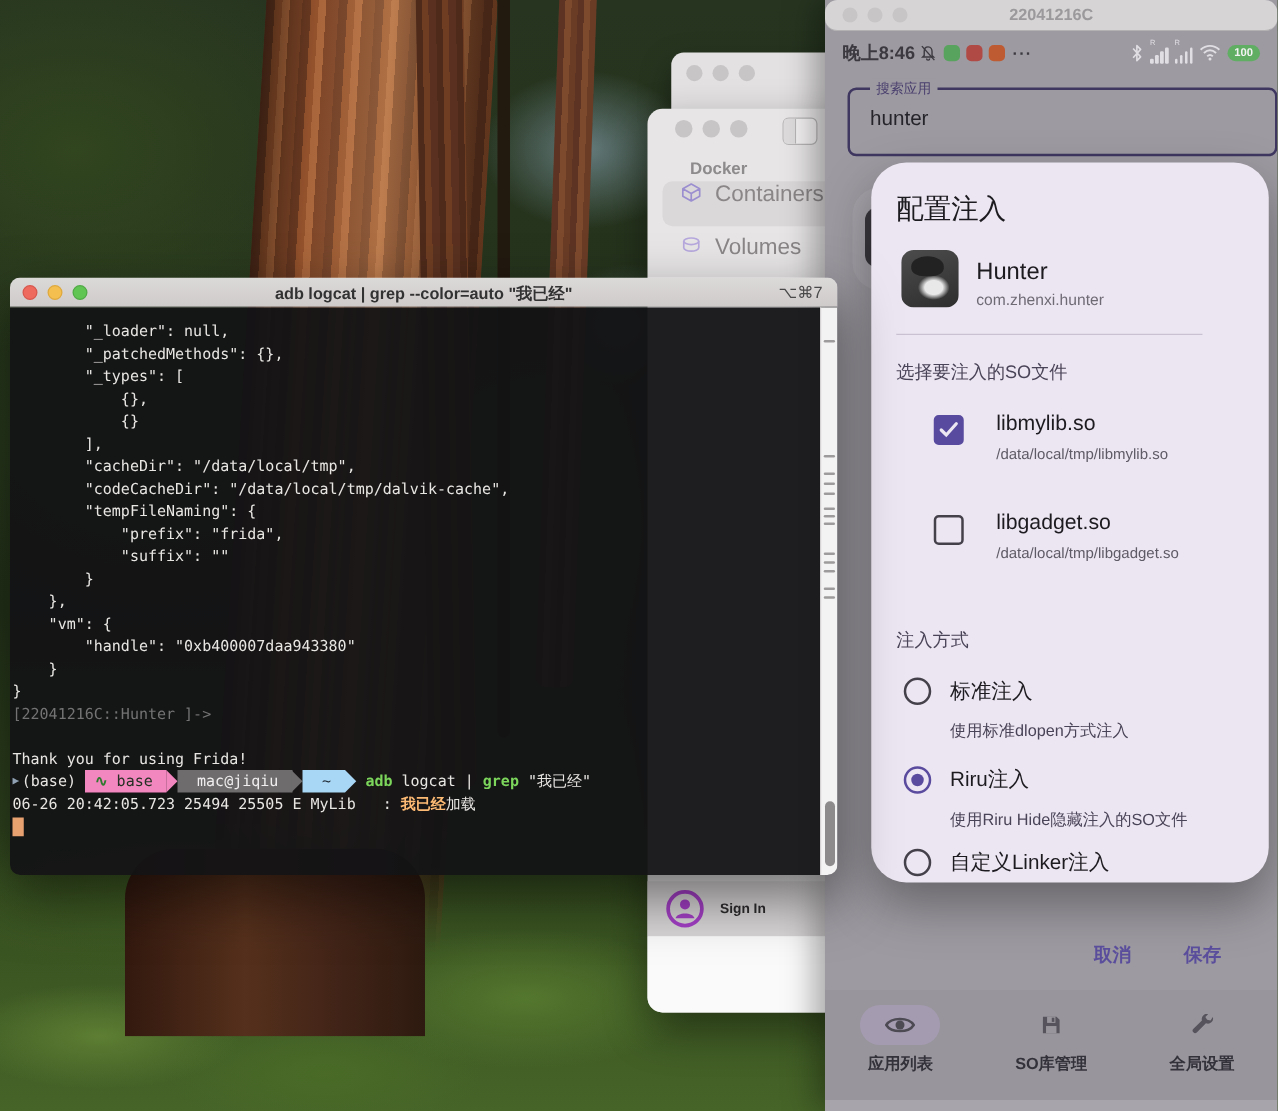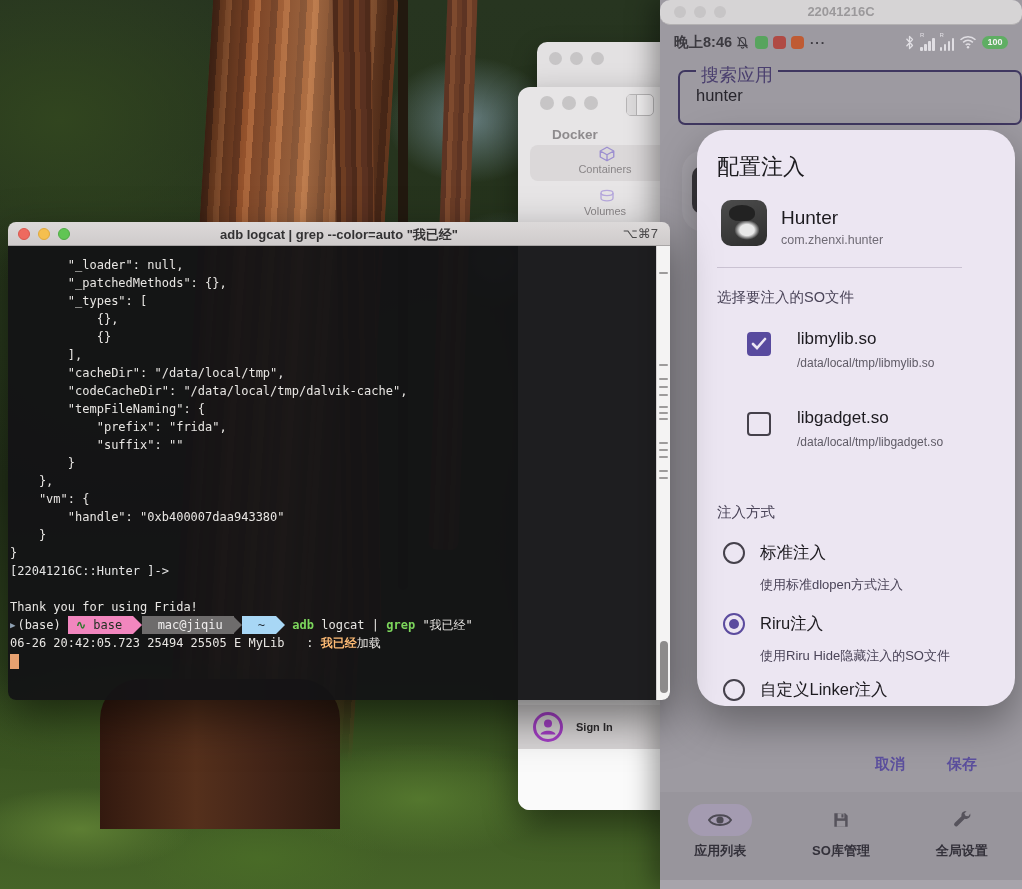--- a/index.html
+++ b/index.html
@@ -52,21 +52,21 @@
 
   
   #docker-window { left:518px; top:87px; width:160px; height:723px; background:#e7e5e6; border-radius:12px;
     box-shadow:0 14px 34px rgba(0,0,0,.4); }
   #docker-window .traffic { position:absolute; left:22px; top:96px-87px; }
   #docker-traffic { position:absolute; left:21px; top:9px; }
   #docker-traffic .light { width:14px; height:14px; }
   #sidebar-toggle { position:absolute; left:108px; top:7px; width:28px; height:22px; border:1.5px solid #b7b5b6; border-radius:5px; background:#f2f0f1; }
   #sidebar-toggle::before { content:""; position:absolute; left:0; top:0; bottom:0; width:9px; background:#dddbdc; border-right:1.5px solid #b7b5b6; border-radius:3px 0 0 3px; }
   #docker-section-label { position:absolute; left:34px; top:40px; font-size:13.5px; font-weight:700; color:#8e8b8d; }
-  .docker-item { position:absolute; left:12px; width:150px; height:36px; display:flex; align-items:center; border-radius:8px; color:#8a8688; font-size:11px;flex-direction:column; }
+  .docker-item { position:absolute; left:12px; width:150px; height:36px; display:flex; align-items:flex-start; border-radius:8px; color:#8a8688; font-size:18px; }
   #docker-item-containers { top:58px; background:#dbd8d9; }
   #docker-item-volumes { top:100px; }
   .docker-item svg { margin:0 10px 0 14px; flex:0 0 auto; }
   #docker-signin { position:absolute; left:0; top:618px; width:160px; height:44px; background:#d9d6d7; display:flex; align-items:center; }
   #docker-signin-label { font-size:11px; font-weight:700; color:#2e2c2e; margin-left:12px; }
   #docker-white { position:absolute; left:0; top:662px; width:160px; height:61px; background:#fafafa; border-radius:0 0 12px 12px; }
 
   
   #phone-window { left:660px; top:0; width:362px; height:889px; background:#9d9aa1; box-shadow:-8px 0 24px rgba(0,0,0,.35); }
   #phone-titlebar { position:absolute; left:0; top:0; width:362px; height:25px; background:#d6d4d5; border-bottom:1px solid #b3b1b2;border-radius:10px; }
@@ -80,21 +80,21 @@
   .appdot { width:13px; height:13px; border-radius:4px; margin-left:5px; }
   #status-more { font-size:13px; font-weight:700; letter-spacing:1px; margin-left:6px; color:#3c3a40; }
   #status-right { margin-left:auto; display:flex; align-items:center; gap:5px; }
   .sigbars { display:flex; align-items:flex-end; gap:1.5px; position:relative; padding-top:5px; }
   .sigbars i { display:block; width:2.5px; background:#e0dee3; border-radius:1px; }
   .sigbars em { position:absolute; top:-1px; left:0; font-style:normal; font-size:6px; color:#e0dee3; }
   #battery-pill { min-width:26px; height:13px; border-radius:7px; background:#5fae63; color:#f2f2f2; font-size:9px; font-weight:700; display:flex; align-items:center; justify-content:center; padding:0 3px; }
 
   
   #search-field { position:absolute; left:18px; top:45px; width:344px; height:55px; border:2px solid #3f3760; border-radius:7px; }
-  #search-label { position:absolute; left:16px; top:-9px; background:#9d9aa1; padding:0 5px; font-size:18px; color:#4a3f6e; }
+  #search-label { position:absolute; left:16px; top:-9px; background:#9d9aa1; padding:0 5px; font-size:11px; color:#4a3f6e; }
   #search-value { position:absolute; left:16px; top:14px; font-size:16.5px; color:#26242b; }
 
   
   #app-card { position:absolute; left:22px; top:125px; width:330px; height:82px; background:#a4a1a8; border-radius:22px; }
   #app-card-icon { position:absolute; left:10px; top:16px; width:48px; height:48px; border-radius:10px; background:#39373c; }
 
   
   #bottom-nav { position:absolute; left:0; top:767px; width:362px; height:88px; background:#98959c; display:flex; }
   .nav-tab { flex:1; display:flex; flex-direction:column; align-items:center; }
   .nav-pill { width:64px; height:32px; border-radius:16px; margin-top:12px; display:flex; align-items:center; justify-content:center; }
@@ -141,21 +141,21 @@
   #term-traffic .light { width:12px; height:12px; }
   .light.red { background:#ee6a5f; border:0.5px solid #d8574d; }
   .light.yellow { background:#f5bf4f; border:0.5px solid #dfa93c; }
   .light.green { background:#61c554; border:0.5px solid #50ab45; }
   #term-title { position:absolute; left:0; right:0; top:4px; text-align:center; font-size:13px; font-weight:700; color:#333233; }
   #term-shortcut { position:absolute; right:12px; top:4px; font-size:13px; color:#4a494a; }
   #term-body { position:absolute; left:0; top:24px; width:662px; height:454px; background:rgba(19,19,21,.95);
     font-family:"DejaVu Sans Mono","Liberation Mono",monospace; font-size:12px; line-height:18px; color:#e8e6e3;
     padding:10px 16px 0 2px; }
   .tl { white-space:pre; height:18px; }
-  .tl-gray { color:#e5e5e5; }
+  .tl-gray { color:#737373; }
   #prompt-line, #log-line { display:flex; white-space:pre; height:18px; align-items:center; }
   #prompt-mark { color:#8fa1b3; font-size:9px; margin-right:2px; }
   .seg { display:inline-block; height:18px; line-height:18px; }
   .seg-pink { background:#f286be; color:#233023; padding:0 4px 0 8px; }
   .seg-snake { color:#2f7a2f; font-weight:700; }
   .arr { width:0; height:0; border-top:9px solid transparent; border-bottom:9px solid transparent; }
   .arr-pink { border-left:9px solid #f286be; }
   .arr-gray { border-left:9px solid #6e6c6c; margin-left:-0.5px; }
   .arr-blue { border-left:9px solid #a8d7f5; }
   .seg-gray { background:#6e6c6c; color:#f0eeee; padding:0 4px 0 8px; }

